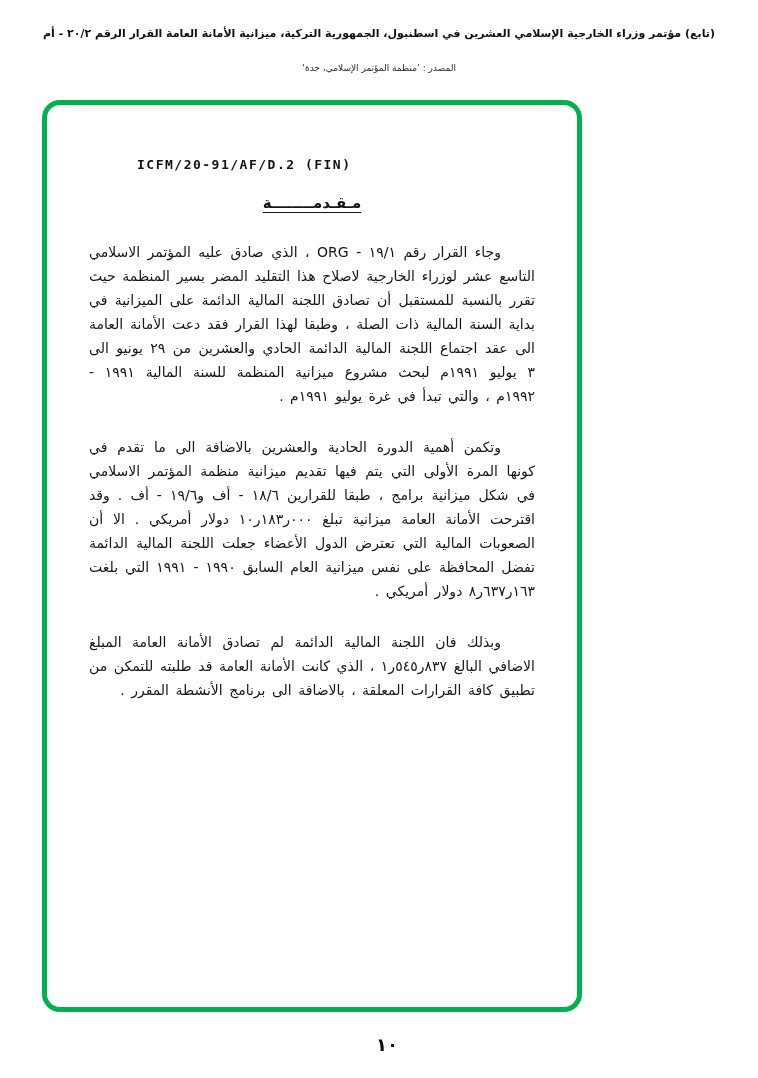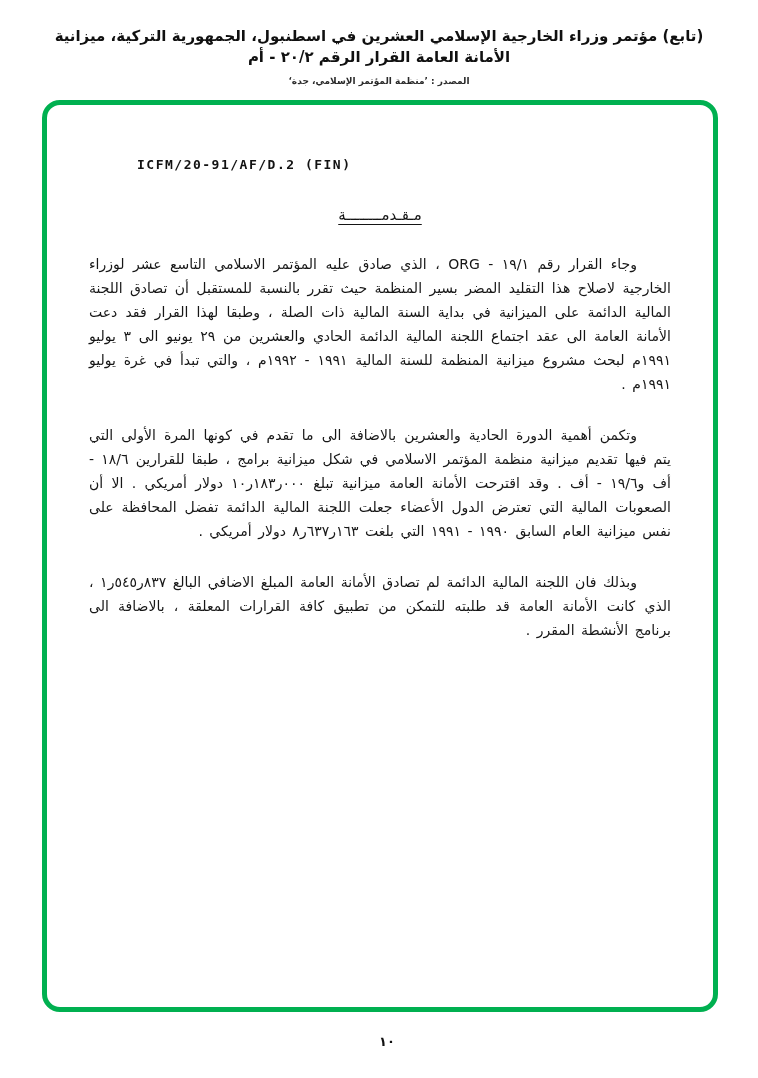--- a/index.html
+++ b/index.html
@@ -14,41 +14,41 @@
     overflow: hidden;
   }
 
   
   .page-header {
     padding-top: 26px;
     text-align: center;
   }
   .header-title {
     direction: rtl;
-    font-size: 15px;
+    font-size: 11px;
     font-weight: bold;
     line-height: 1.4;
     padding: 0 40px;
     color: #101010;
   }
   .header-source {
     direction: rtl;
     font-size: 9px;
-    font-weight: bold;
-    margin-top: 8px;
+    font-weight: normal;
+    margin-top: 22px;
     color: #2a2a2a;
     text-align: center;
   }
 
   
   .doc-frame {
     position: absolute;
     left: 42px;
     top: 100px;
-    width: 676px;
+    width: 540px;
     height: 912px;
     border: 5px solid var(--accent, #00b050);
     border-radius: 18px;
     background: #ffffff;
   }
   .doc-inner {
     padding: 52px 42px 0 42px;
     height: 100%;
   }
 
@@ -60,24 +60,24 @@
     margin-left: 48px;
     direction: ltr;
     text-align: left;
     color: #121212;
   }
 
   .doc-title {
     direction: rtl;
     text-align: center;
     font-size: 15px;
-    font-weight: normal;
+    font-weight: bold;
     text-decoration: underline;
     text-underline-offset: 4px;
-    margin: 34px 0 28px 0;
+    margin: 22px 0 28px 0;
     letter-spacing: 1px;
   }
 
   .doc-body {
     direction: rtl;
     text-align: justify;
     font-size: 14px;
     line-height: 24px;
     color: #161616;
     word-spacing: 2px;
@@ -86,21 +86,21 @@
     margin: 0 0 27px 0;
     text-indent: 34px;
   }
 
   .page-number {
     position: absolute;
     left: 16px;
     right: 0;
     top: 1034px;
     text-align: center;
-    font-size: 13px;
+    font-size: 18px;
     font-weight: bold;
     direction: rtl;
     color: #111;
   }
 </style>
 </head>
 <body style="color: rgb(21, 21, 21);">
 
 <header class="page-header">
   <div class="header-title">(تابع) مؤتمر وزراء الخارجية الإسلامي العشرين في اسطنبول، الجمهورية التركية، ميزانية الأمانة العامة القرار الرقم ٢٠/٢ - أم</div>

